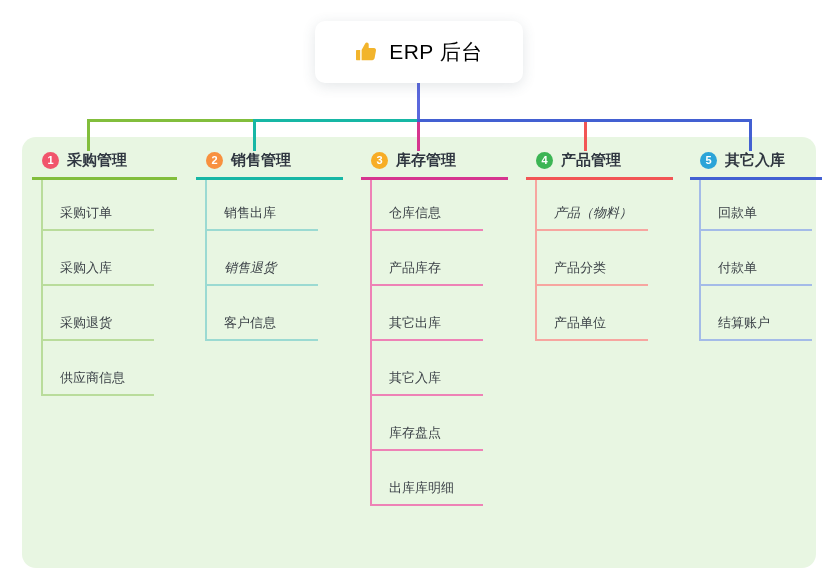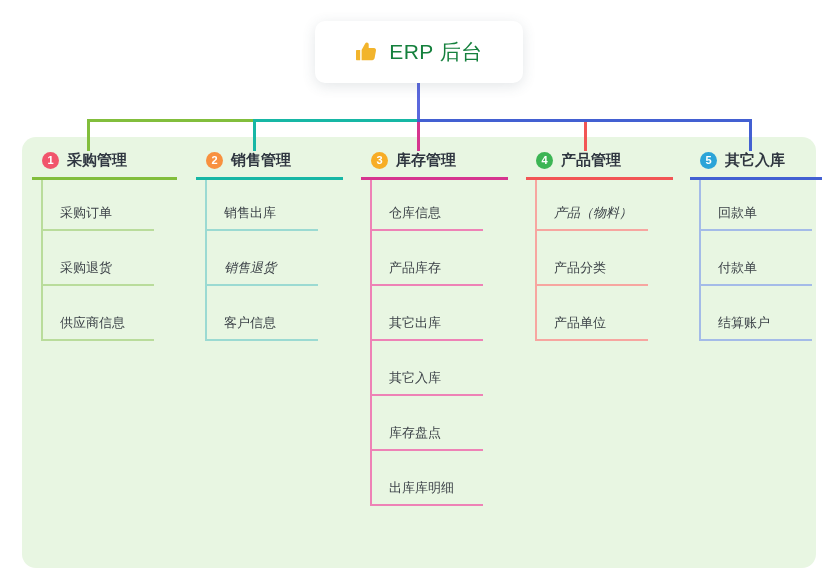--- a/index.html
+++ b/index.html
@@ -13,21 +13,21 @@
   .panel{
     position:absolute;left:22px;top:137px;width:794px;height:431px;
     background:#e8f6e2;border-radius:14px;
   }
   
   .root-card{
     position:absolute;left:315px;top:21px;width:208px;height:62px;
     background:#ffffff;border-radius:10px;
     box-shadow:0 3px 14px rgba(60,80,90,.14);
     display:flex;align-items:center;justify-content:center;gap:10px;
-    font-size:21px;color:#15803d;font-weight:500;letter-spacing:.5px;
+    font-size:21px;color:#000000;font-weight:500;letter-spacing:.5px;
     z-index:3;
     text-align:right;
   }
   .thumb{display:inline-flex;width:24px;height:24px;}
   .thumb svg{width:24px;height:24px;}
   
   .line{position:absolute;z-index:1;}
   .v{width:3px;}
   .h{height:3px;}
   
@@ -80,20 +80,21 @@
 </div>
 
 <div id="branches">
   <div class="branch" style="left: 32px;">
     <div class="branch-header" style="width: 135px; border-bottom-color: rgb(130, 190, 60);">
       <span class="badge" style="background: rgb(241, 85, 108);">1</span>
       <span class="branch-title">采购管理</span>
     </div>
     <ul class="children" style="border-left-color: rgb(185, 220, 155);">
         <li class="child" style="border-bottom-color: rgb(185, 220, 155);">采购订单</li>
+        <li class="child" style="border-bottom-color: rgb(185, 220, 155);">采购入库</li>
         <li class="child" style="border-bottom-color: rgb(185, 220, 155);">采购退货</li>
         <li class="child" style="border-bottom-color: rgb(185, 220, 155);">供应商信息</li>
       </ul>
   </div>
 
   <div class="branch" style="left: 196px;">
     <div class="branch-header" style="width: 137px; border-bottom-color: rgb(23, 183, 165);">
       <span class="badge" style="background: rgb(248, 145, 63);">2</span>
       <span class="branch-title">销售管理</span>
     </div>

